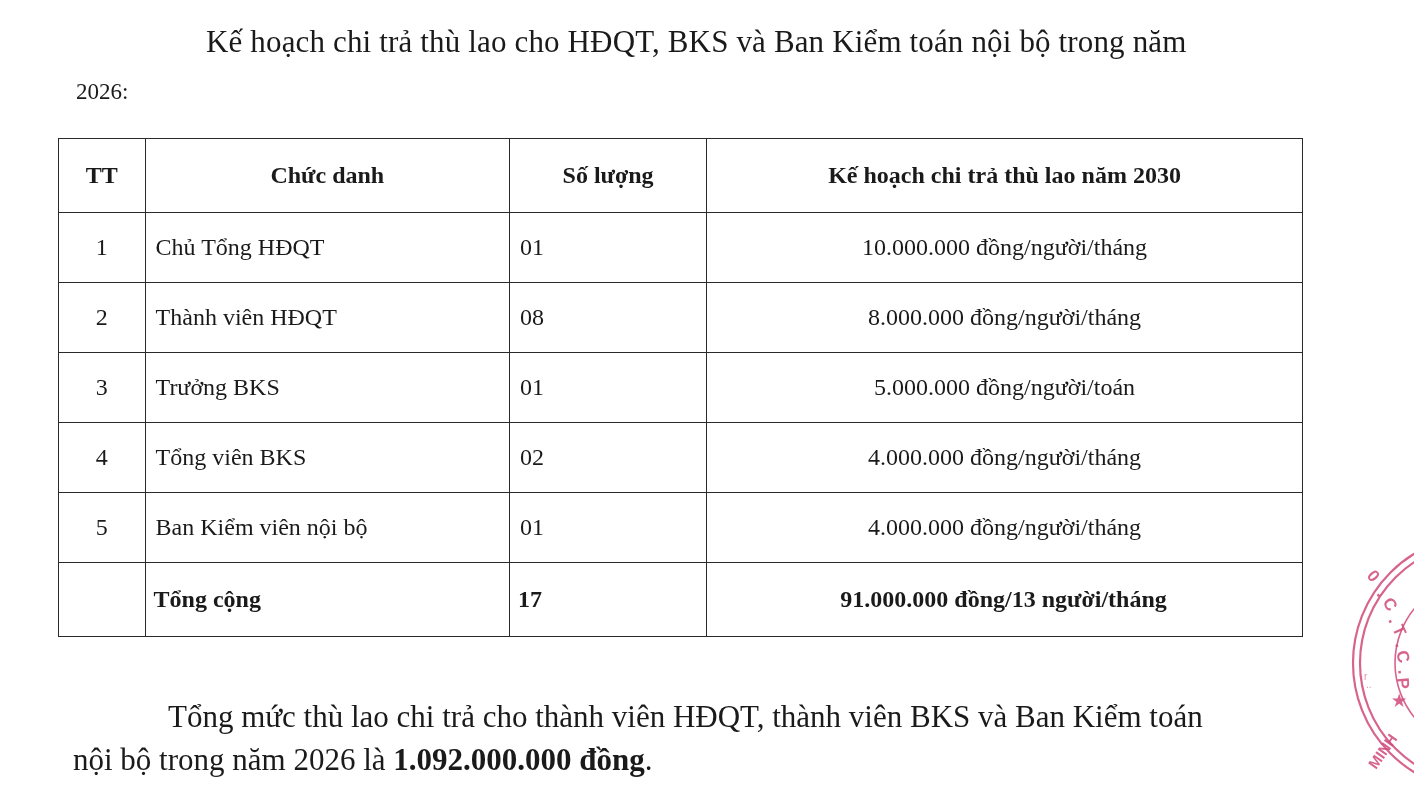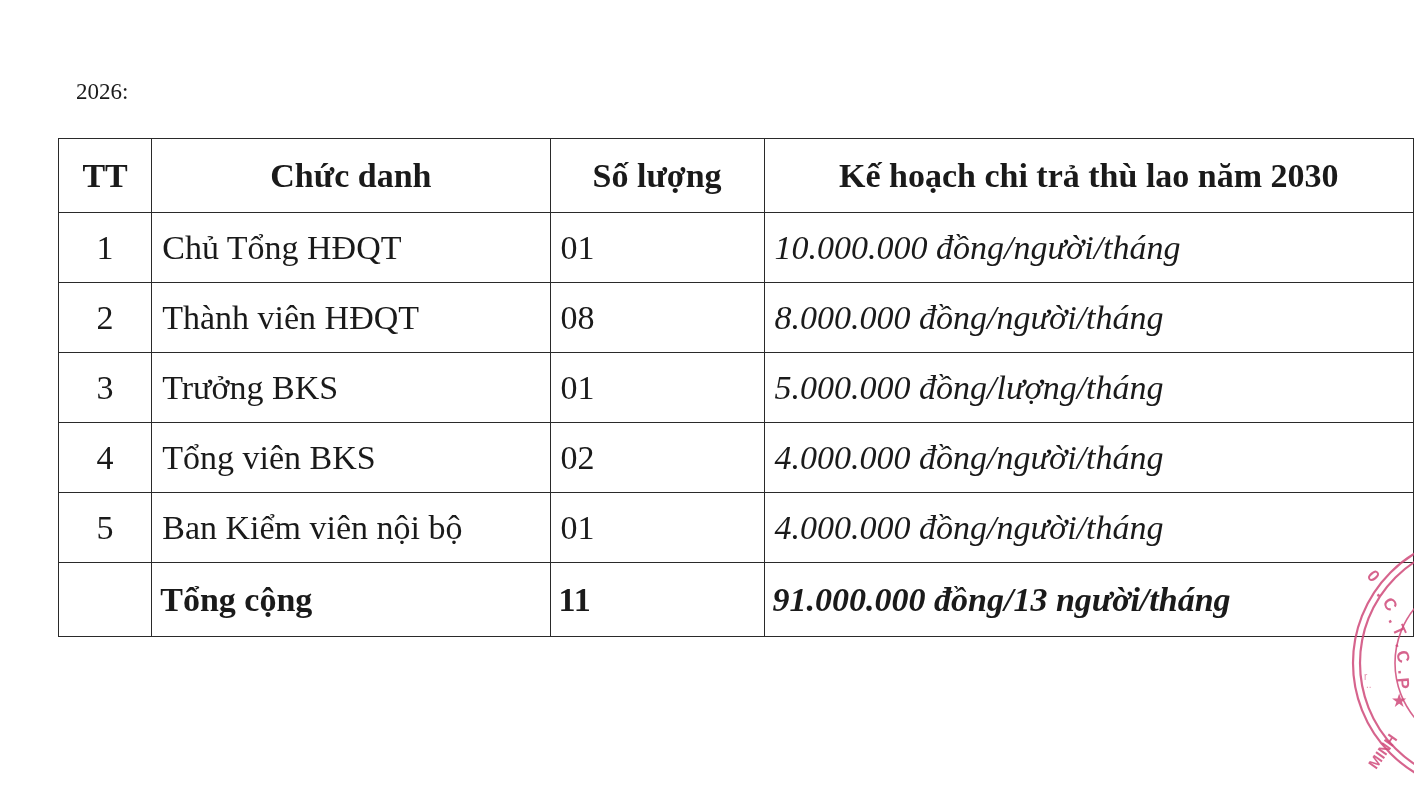--- a/index.html
+++ b/index.html
@@ -35,43 +35,43 @@
       left: 76px;
       top: 72px;
       font-size: 23px;
       line-height: 40px;
       white-space: nowrap;
     }
     table.pay-table {
       position: absolute;
       left: 58px;
       top: 138px;
-      width: 1356px;
+      width: 1245px;
       border-collapse: collapse;
-      font-size: 34px;
+      font-size: 24px;
     }
     table.pay-table th, table.pay-table td {
       border: 1.6px solid #2a2a2a;
       padding: 0 10px;
       height: 70px;
       box-sizing: border-box;
     }
     table.pay-table th {
       font-weight: bold;
       text-align: center;
       height: 74px;
     }
     col.c-tt { width: 88px; }
     col.c-title { width: 376px; }
     col.c-qty { width: 202px; }
     col.c-plan { width: 613px; }
     td.tt { text-align: center; }
     td.title { text-align: left; padding-left: 14px; }
     td.qty { }
-    td.plan { text-align: left; padding-right: 16px; font-style: italic; }
+    td.plan { text-align: center; padding-right: 16px; }
     tr.total td { font-weight: bold; height: 74px; padding-left: 8px; }
     .summary-line1 {
       position: absolute;
       left: 168px;
       top: 697px;
       font-size: 31px;
       line-height: 40px;
       white-space: nowrap;
     }
     .summary-line2 {
@@ -90,20 +90,21 @@
       width: 150px;
       height: 270px;
       pointer-events: none;
     }
   </style>
 </head>
 <body>
 
 <div class="page">
 
+  <div class="intro-line1">Kế hoạch chi trả thù lao cho HĐQT, BKS và Ban Kiểm toán nội bộ trong năm</div>
   <div class="intro-line2">2026:</div>
 
   <table class="pay-table">
     <colgroup>
       <col class="c-tt">
         <col class="c-title">
         <col class="c-qty">
         <col class="c-plan">
     </colgroup>
     <thead>
@@ -124,43 +125,45 @@
       <tr>
         <td class="tt">2</td>
         <td class="title">Thành viên HĐQT</td>
         <td class="qty">08</td>
         <td class="plan">8.000.000 đồng/người/tháng</td>
       </tr>
       <tr>
         <td class="tt">3</td>
         <td class="title">Trưởng BKS</td>
         <td class="qty">01</td>
-        <td class="plan">5.000.000 đồng/lượng/tháng</td>
+        <td class="plan">5.000.000 đồng/người/toán</td>
       </tr>
       <tr>
         <td class="tt">4</td>
         <td class="title">Tổng viên BKS</td>
         <td class="qty">02</td>
         <td class="plan">4.000.000 đồng/người/tháng</td>
       </tr>
       <tr>
         <td class="tt">5</td>
         <td class="title">Ban Kiểm viên nội bộ</td>
         <td class="qty">01</td>
         <td class="plan">4.000.000 đồng/người/tháng</td>
       </tr>
       <tr class="total">
         <td class="tt"></td>
         <td class="title">Tổng cộng</td>
-        <td class="qty">11</td>
+        <td class="qty">17</td>
         <td class="plan">91.000.000 đồng/13 người/tháng</td>
       </tr>
     </tbody>
   </table>
 
+  <div class="summary-line1">Tổng mức thù lao chi trả cho thành viên HĐQT, thành viên BKS và Ban Kiểm toán</div>
+  <div class="summary-line2"><span>nội bộ trong năm 2026 là </span><span class="bold">1.092.000.000 đồng</span><span>.</span></div>
 
   <svg class="stamp" viewBox="0 0 150 270">
     <g fill="none" stroke="#d04a7a" stroke-width="2.2" opacity="0.85">
       <circle cx="135" cy="135" r="128"></circle>
       <circle cx="135" cy="135" r="121"></circle>
       <circle cx="135" cy="135" r="86" stroke-width="1.6"></circle>
     </g>
     <g fill="#d04a7a" font-family="Liberation Sans, sans-serif" font-weight="bold" font-size="17" opacity="0.85">
       <text x="20" y="48" transform="rotate(50 20 48)">0</text>
       <text x="30" y="66" transform="rotate(55 30 66)">.</text>

